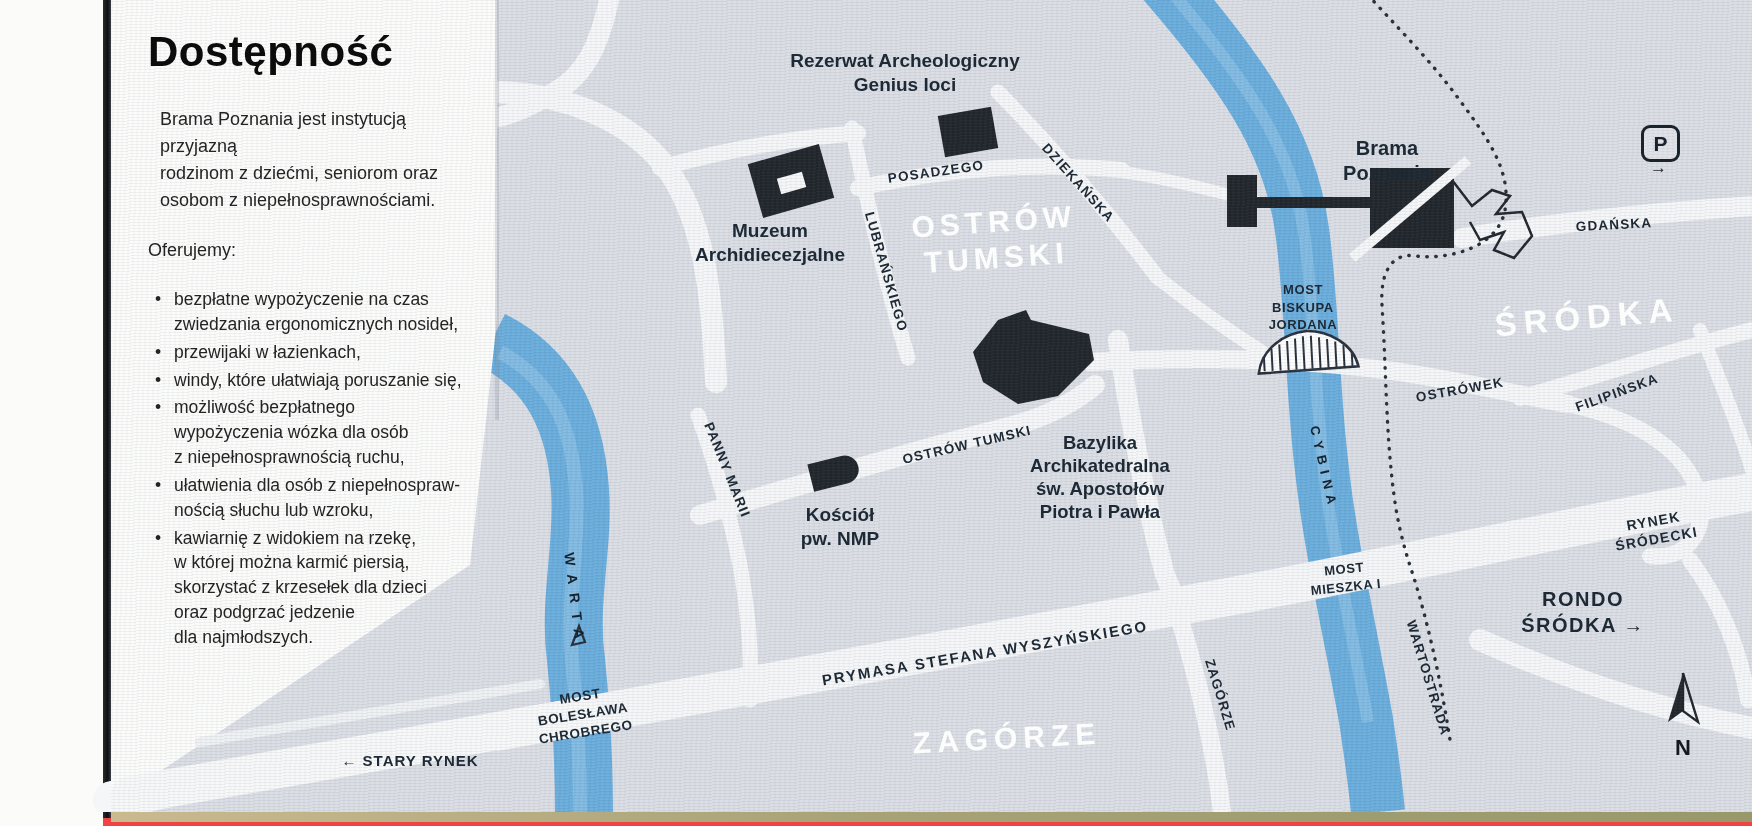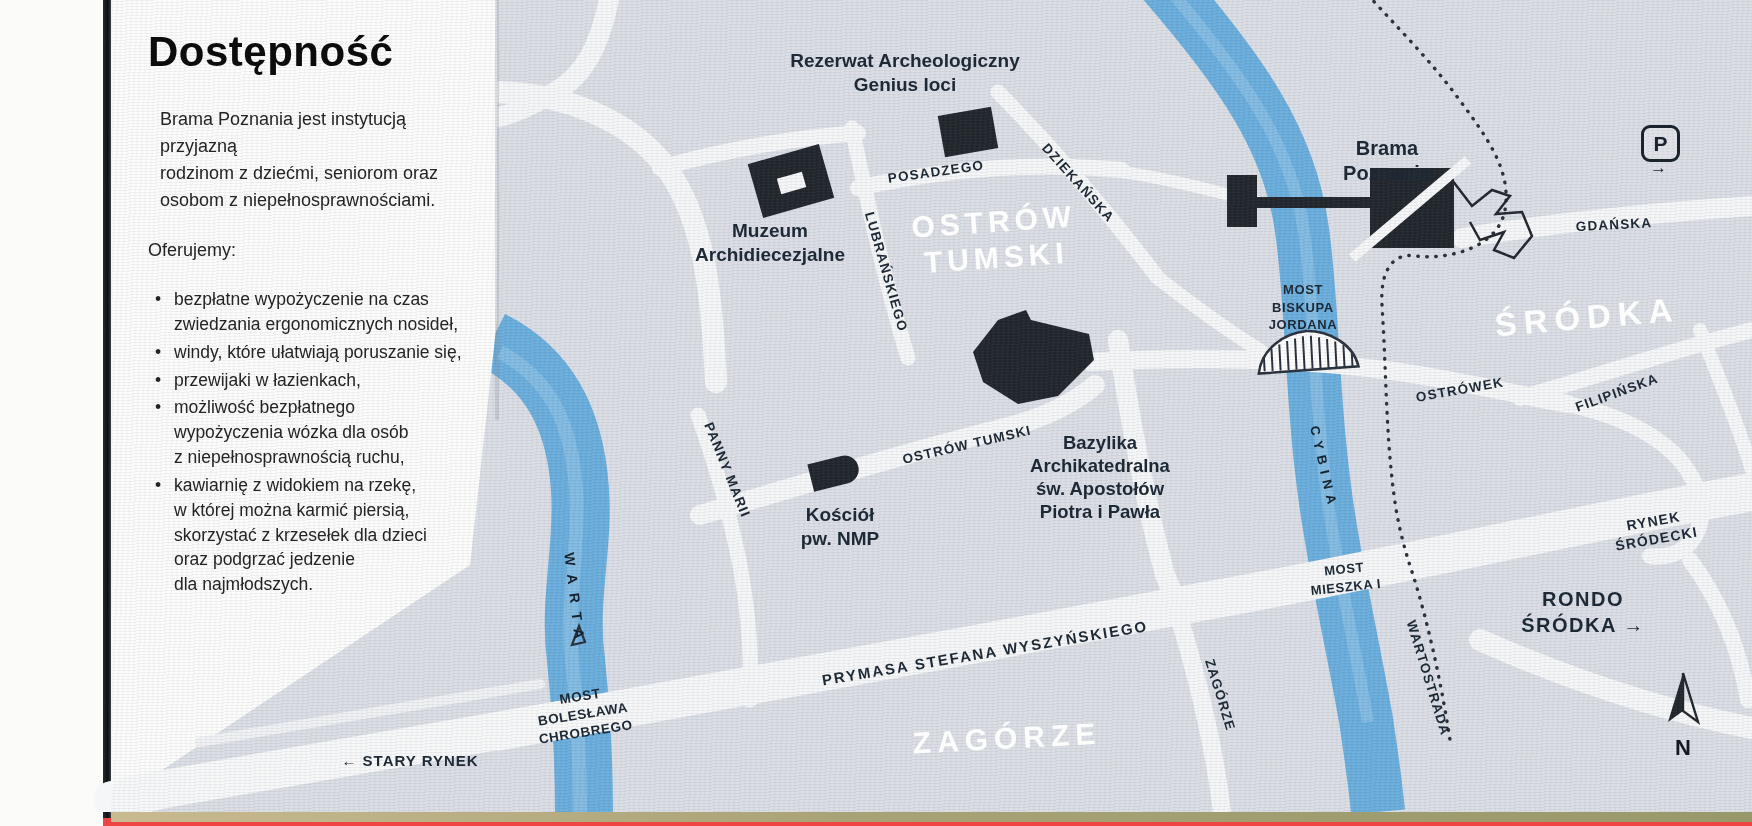--- a/index.html
+++ b/index.html
@@ -136,25 +136,27 @@
 
   <div id="panel-text">
     <h1 id="panel-title">Dostępność</h1>
     <p id="panel-intro">Brama Poznania jest instytucją przyjazną
 rodzinom z dziećmi, seniorom oraz
 osobom z niepełnosprawnościami.</p>
     <p id="panel-offer">Oferujemy:</p>
     <ul id="panel-bullets">
       <li>bezpłatne wypożyczenie na czas
 zwiedzania ergonomicznych nosideł,</li>
+      <li>przewijaki w łazienkach,</li>
       <li>windy, które ułatwiają poruszanie się,</li>
-      <li>przewijaki w łazienkach,</li>
       <li>możliwość bezpłatnego
 wypożyczenia wózka dla osób
 z niepełnosprawnością ruchu,</li>
+      <li>ułatwienia dla osób z niepełnospraw-
+nością słuchu lub wzroku,</li>
       <li>kawiarnię z widokiem na rzekę,
 w której można karmić piersią,
 skorzystać z krzesełek dla dzieci
 oraz podgrzać jedzenie
 dla najmłodszych.</li>
     </ul>
   </div>
 
   <div class="lbl district" style="left:995px;top:240px;--r:-4deg;font-size:30px;letter-spacing:5px;line-height:1.2;">OSTRÓW
 TUMSKI</div>

